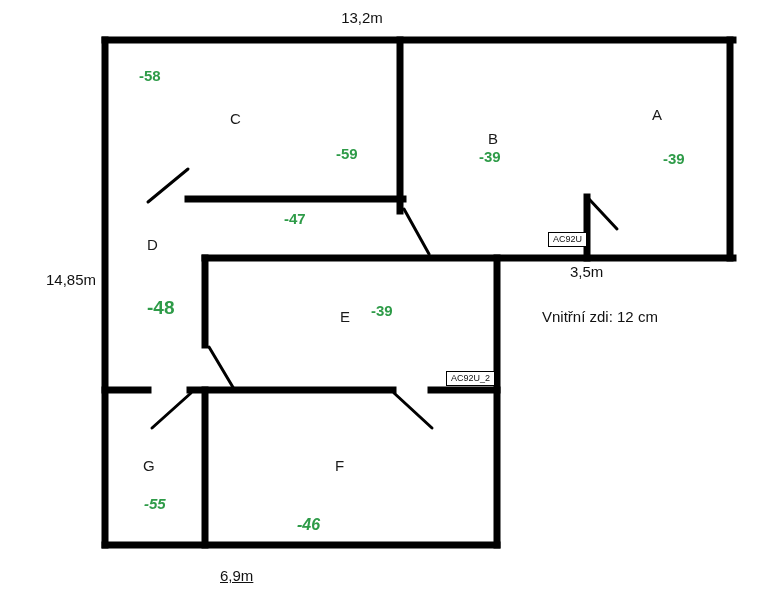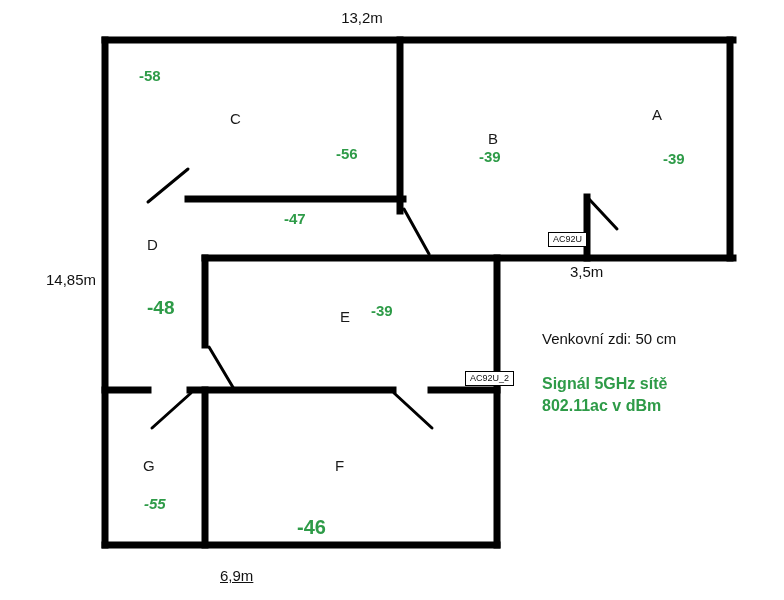--- a/index.html
+++ b/index.html
@@ -96,42 +96,40 @@
     </g>
   </svg>
 
   <div class="lbl dim" style="left:332px; top:10px; width:60px; text-align:center;">13,2m</div>
   <div class="lbl dim" style="left:46px; top:272px;">14,85m</div>
   <div class="lbl dim" style="left:570px; top:264px;">3,5m</div>
   <div class="lbl dim" style="left:220px; top:568px;text-decoration:underline;">6,9m</div>
 
   <div class="lbl room-letter" style="left:230px; top:111px;">C</div>
   <div class="lbl signal" style="left:139px; top:49px;margin-top:19px;">-58</div>
-  <div class="lbl signal" style="left:336px; top:146px;">-56</div>
+  <div class="lbl signal" style="left:336px; top:146px;">-59</div>
 
   <div class="lbl room-letter" style="left:488px; top:131px;">B</div>
   <div class="lbl signal" style="left:479px; top:149px;">-39</div>
 
   <div class="lbl room-letter" style="left:652px; top:107px;">A</div>
   <div class="lbl signal" style="left:663px; top:151px;">-39</div>
 
   <div class="lbl room-letter" style="left:147px; top:237px;">D</div>
   <div class="lbl signal" style="left:284px; top:211px;text-align:right;">-47</div>
   <div class="lbl signal" style="left:147px; top:298px; font-size:19px;">-48</div>
 
   <div class="lbl room-letter" style="left:340px; top:309px;">E</div>
   <div class="lbl signal" style="left:371px; top:303px;">-39</div>
 
   <div class="lbl room-letter" style="left:335px; top:458px;">F</div>
-  <div class="lbl signal" style="left:297px; top:516px; font-size:20px;">-46</div>
+  <div class="lbl signal" style="left:297px; top:516px; font-size:16px;font-style:italic;">-46</div>
 
   <div class="lbl room-letter" style="left:143px; top:458px;">G</div>
   <div class="lbl signal" style="left:144px; top:496px;font-style:italic;">-55</div>
 
   <div class="ap-box" style="left:548px; top:232px;">AC92U</div>
-  <div class="ap-box" style="left:465px; top:371px;">AC92U_2</div>
+  <div class="ap-box" style="left:446px; top:371px;">AC92U_2</div>
 
-  <div class="lbl note" style="left:542px; top:331px;">Venkovní zdi: 50 cm</div>
+  <div class="lbl note" style="left:542px; top:309px;">Vnitřní zdi: 12 cm</div>
 
-  <div class="lbl legend" style="left:542px; top:375px;">Signál 5GHz sítě</div>
-  <div class="lbl legend" style="left:542px; top:397px;">802.11ac v dBm</div>
 
 </div>
 
 </body></html>

